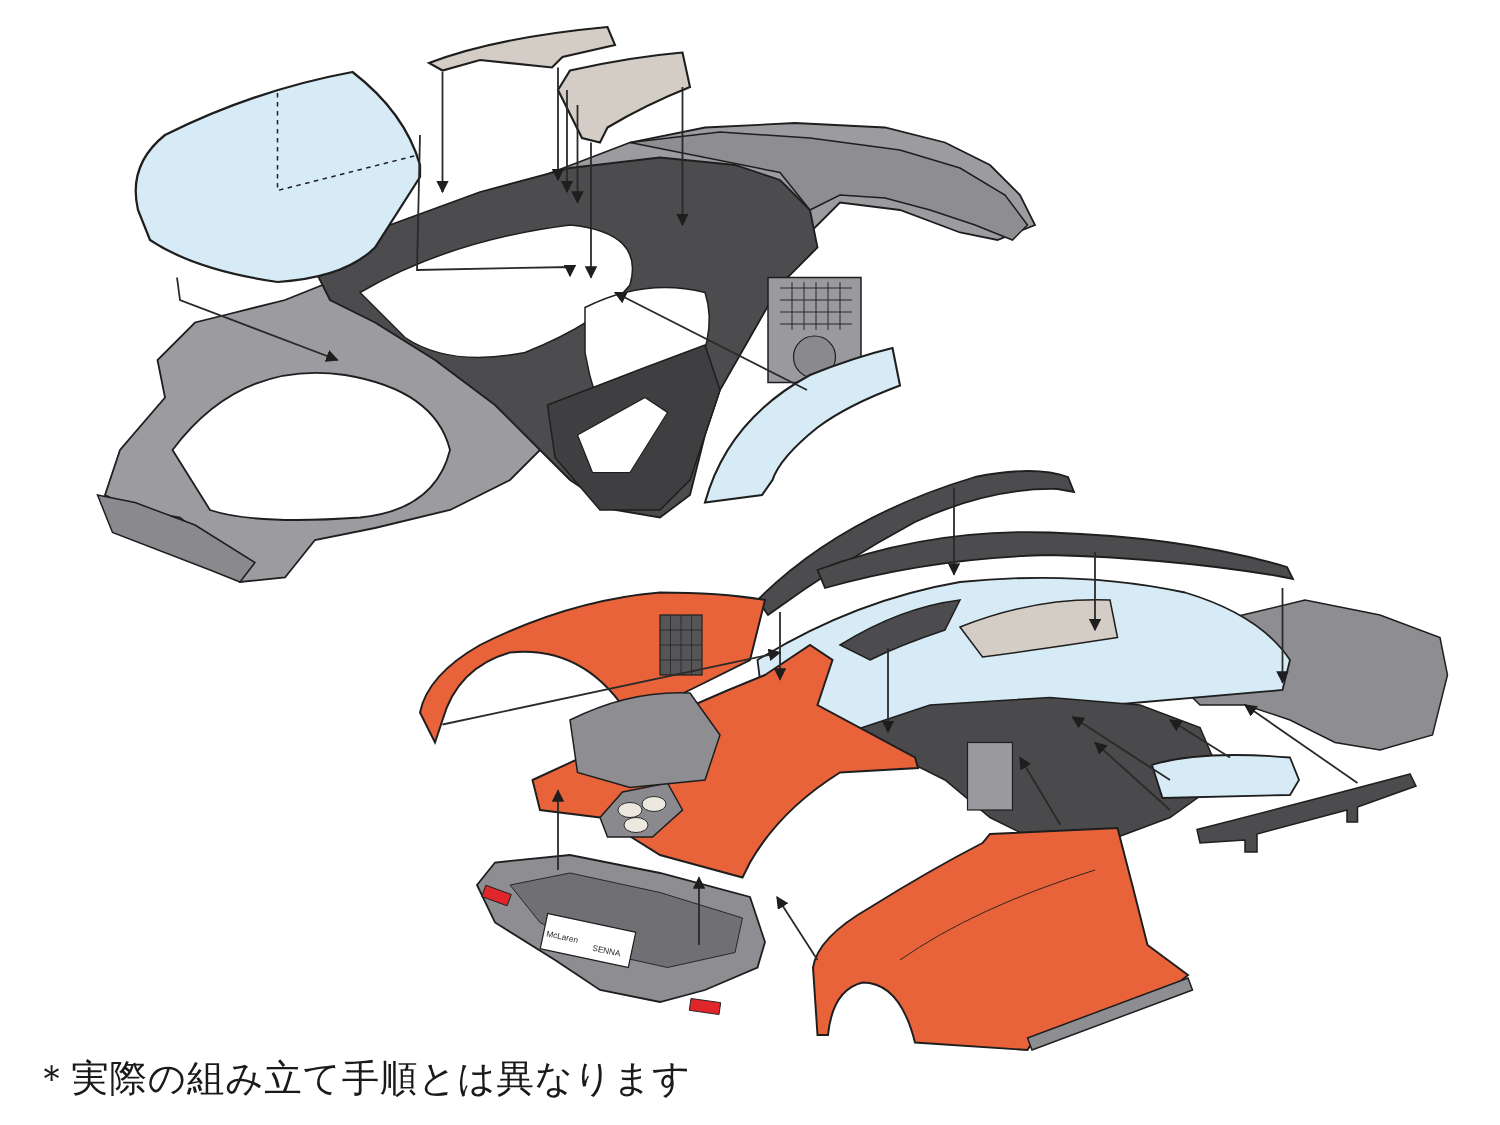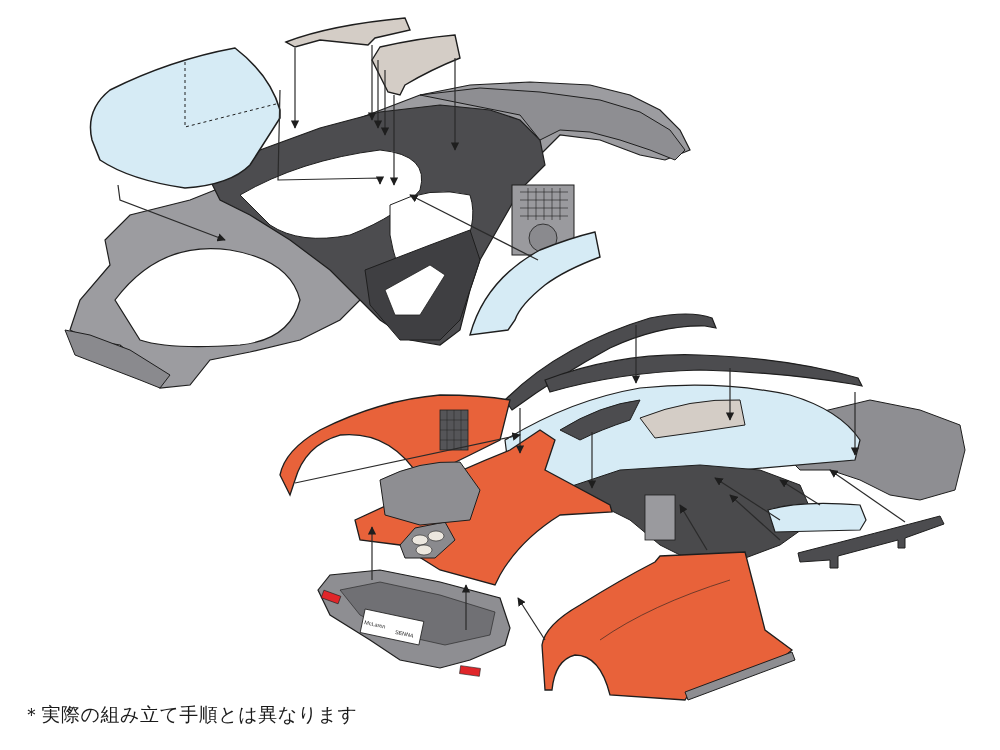--- a/index.html
+++ b/index.html
@@ -1,18 +1,18 @@
 <!DOCTYPE html>
 <html><head>
 <meta charset="utf-8">
 <style>
   html, body { margin:0; padding:0; background:#ffffff; }
   body { width:1000px; height:750px; position:relative; overflow:hidden; font-family:"DejaVu Sans", sans-serif; }
   #diagram { position:absolute; left:0; top:0; width:1000px; height:750px; }
-  .caption { position:absolute; left:22px; top:702px; font-size:19px; color:#1a1a1a; letter-spacing:0.5px; font-family:"DejaVu Sans", sans-serif; white-space:nowrap; }
+  .caption { position:absolute; left:22px; top:702px; font-size:25px; color:#1a1a1a; letter-spacing:0.5px; font-family:"DejaVu Sans", sans-serif; white-space:nowrap; }
   .badge-text { font-family:"Liberation Sans", sans-serif; }
 </style>
 </head>
 <body>
 
 <svg id="diagram" viewBox="0 0 1000 750" xmlns="http://www.w3.org/2000/svg">
   <defs>
     <marker id="ah" viewBox="0 0 10 10" refX="9" refY="5" markerWidth="7" markerHeight="7" orient="auto-start-reverse">
       <path d="M0,0 L10,5 L0,10 z" fill="#1e1e1e"></path>
     </marker>

